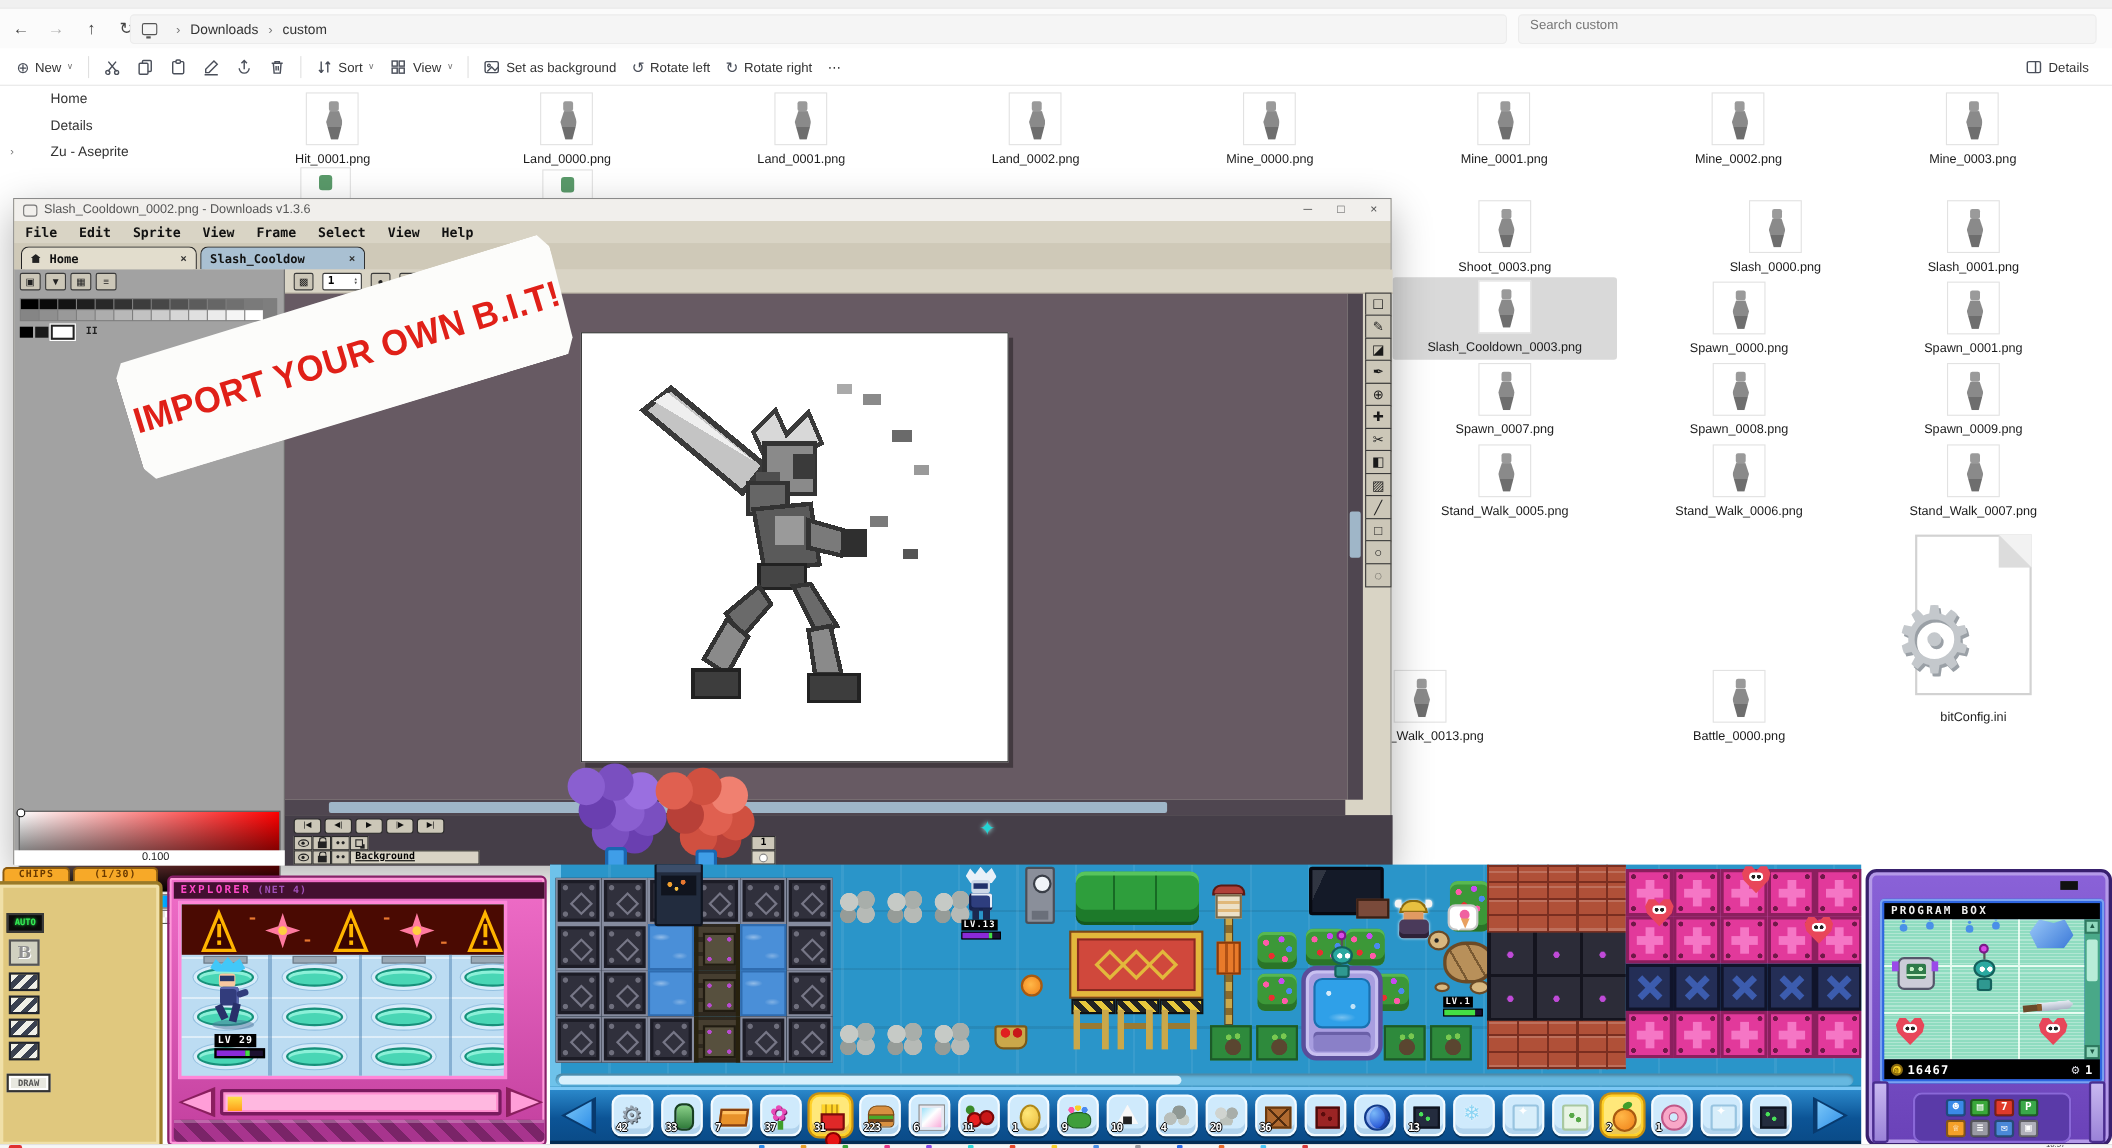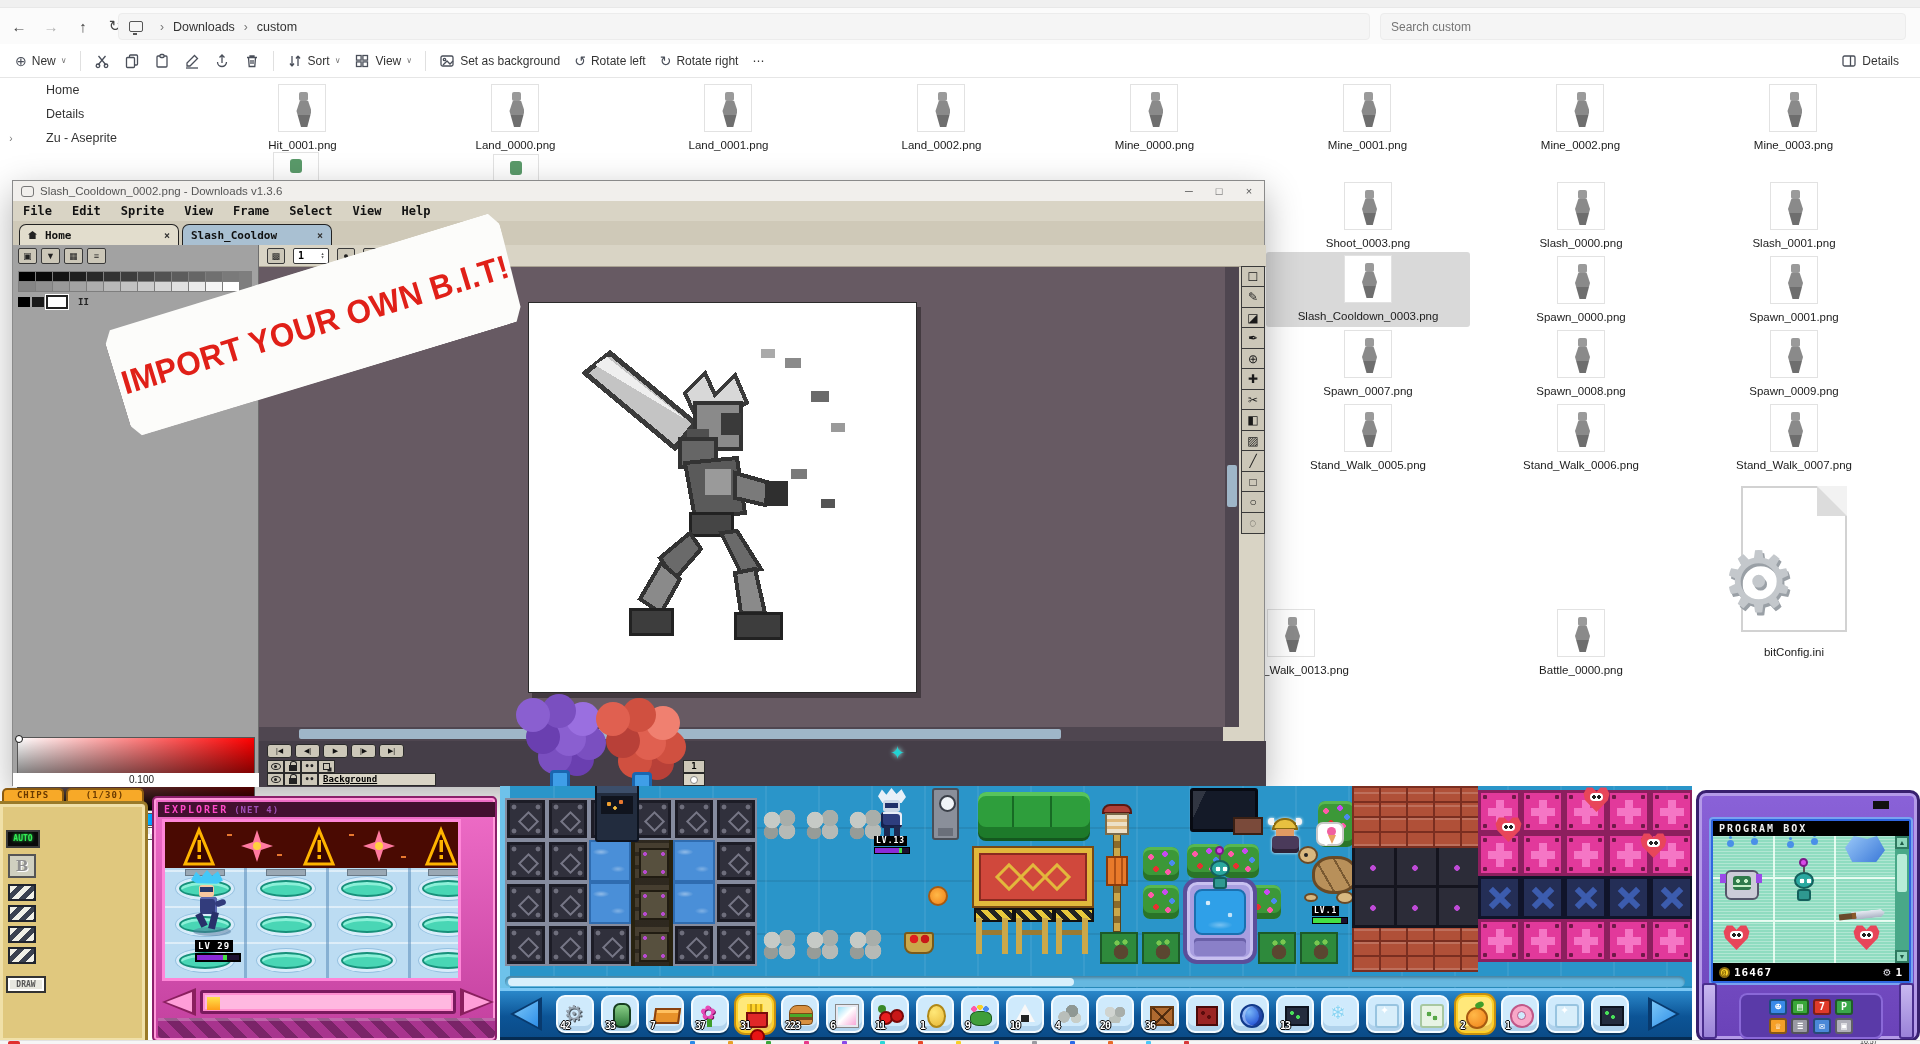--- a/index.html
+++ b/index.html
@@ -9,21 +9,21 @@
 
   
   .fe-tabstrip{position:absolute;left:0;top:0;width:1920px;height:8px;background:#f0f0f0;border-bottom:1px solid #e8e8e8}
   .fe-nav{position:absolute;left:0;top:8px;width:1920px;height:36px;background:#fbfbfb;display:flex;align-items:center}
   .fe-nav .nbtn{width:26px;height:26px;margin-left:6px;border-radius:4px;display:flex;align-items:center;justify-content:center;font-size:15px;color:#444}
   .fe-nav .nbtn.dis{color:#b0b0b0}
   .addr{position:absolute;left:118px;top:5px;width:1252px;height:27px;background:#f5f5f5;border:1px solid #ececec;border-radius:4px;display:flex;align-items:center;font-size:12.5px;color:#333}
   .pcico{width:14px;height:11px;border:1.5px solid #555;border-radius:2px;margin:0 8px 0 10px;position:relative}
   .pcico::after{content:"";position:absolute;left:3px;bottom:-4px;width:4px;height:2.5px;background:#555}
   .crumbsep{color:#777;margin:0 9px;font-size:12px}
-  .srch{position:absolute;left:1380px;top:5px;width:526px;height:27px;background:#f5f5f5;border:1px solid #ececec;border-radius:4px;display:flex;align-items:center;padding:10px 10px}
+  .srch{position:absolute;left:1380px;top:5px;width:526px;height:27px;background:#f5f5f5;border:1px solid #ececec;border-radius:4px;display:flex;align-items:flex-end;padding:10px 10px}
   .srch input{border:0;outline:0;background:transparent;font-size:12px;color:#555;width:100%;font-family:"Liberation Sans",sans-serif}
   .fe-cmd{position:absolute;left:0;top:44px;width:1920px;height:34px;background:#fff;border-bottom:1px solid #e6e6e6;display:flex;align-items:center;font-size:12px;color:#333}
   .cbtn{display:flex;align-items:center;gap:5px;padding:0 7px;height:28px;border-radius:4px}
   .cbtn svg{display:block}
   .vsep{width:1px;height:20px;background:#e0e0e0;margin:0 6px}
   .chevd{font-size:8px;color:#777}
   .cmd-right{margin-left:auto;margin-right:14px}
   .fe-side{position:absolute;left:0;top:78px;width:190px}
   .sbitem{display:flex;align-items:center;height:24px;padding-left:6px;font-size:12.5px;color:#333;gap:7px}
   .sbchev{width:10px;font-size:10px;color:#777;text-align:center}
@@ -494,21 +494,21 @@
 
   <div class="ghostthumb" style="left:273px;top:152px"></div>
   <div class="ghostthumb" style="left:493px;top:154px"></div>
 
   <div class="fgrid">
 
   <div class="fg-file" style="left: 1368px; top: 179px;">
         <div class="f-thumb"></div>
         <div class="flabel">Shoot_0003.png</div>
       </div>
-      <div class="fg-file" style="left: 1581px; top: 179px;">
+      <div class="fg-file" style="left: 1614px; top: 179px;">
         <div class="f-thumb"></div>
         <div class="flabel">Slash_0000.png</div>
       </div>
       <div class="fg-file" style="left: 1794px; top: 179px;">
         <div class="f-thumb"></div>
         <div class="flabel">Slash_0001.png</div>
       </div>
       <div class="fg-file selected" style="left: 1368px; top: 252px;">
         <div class="f-thumb"></div>
         <div class="flabel">Slash_Cooldown_0003.png</div>

